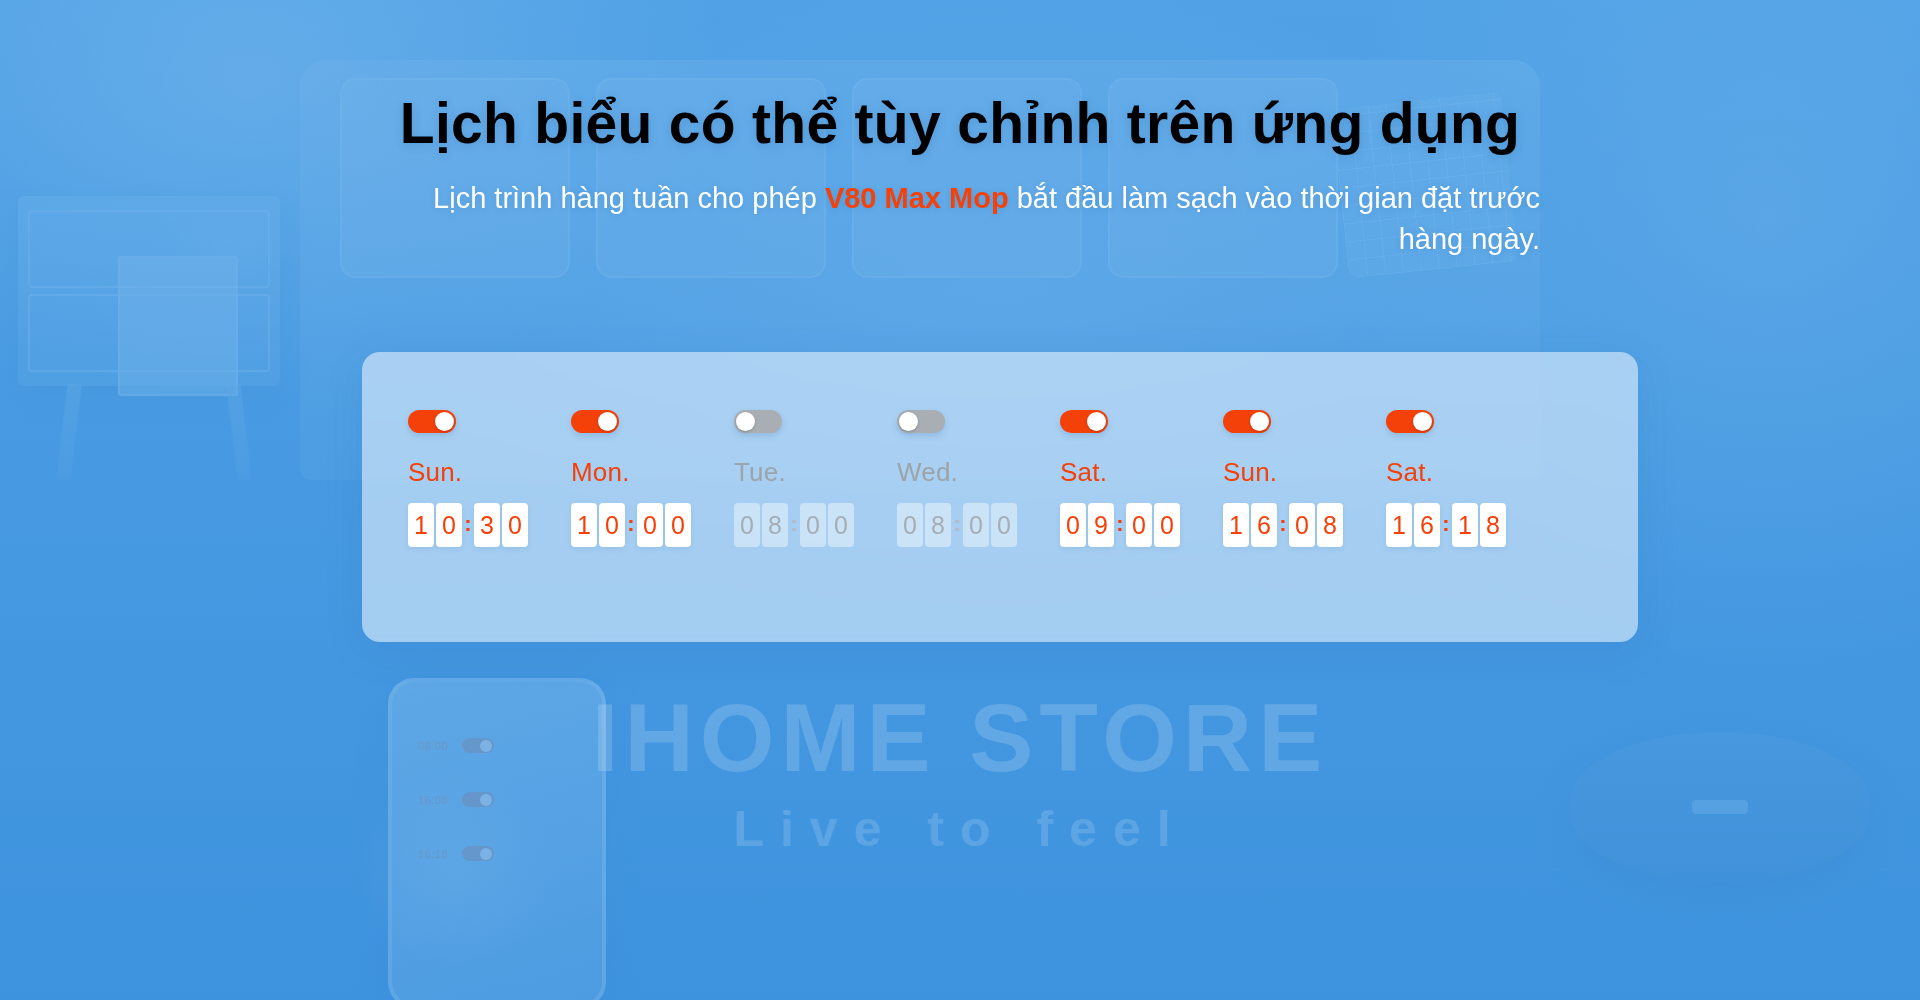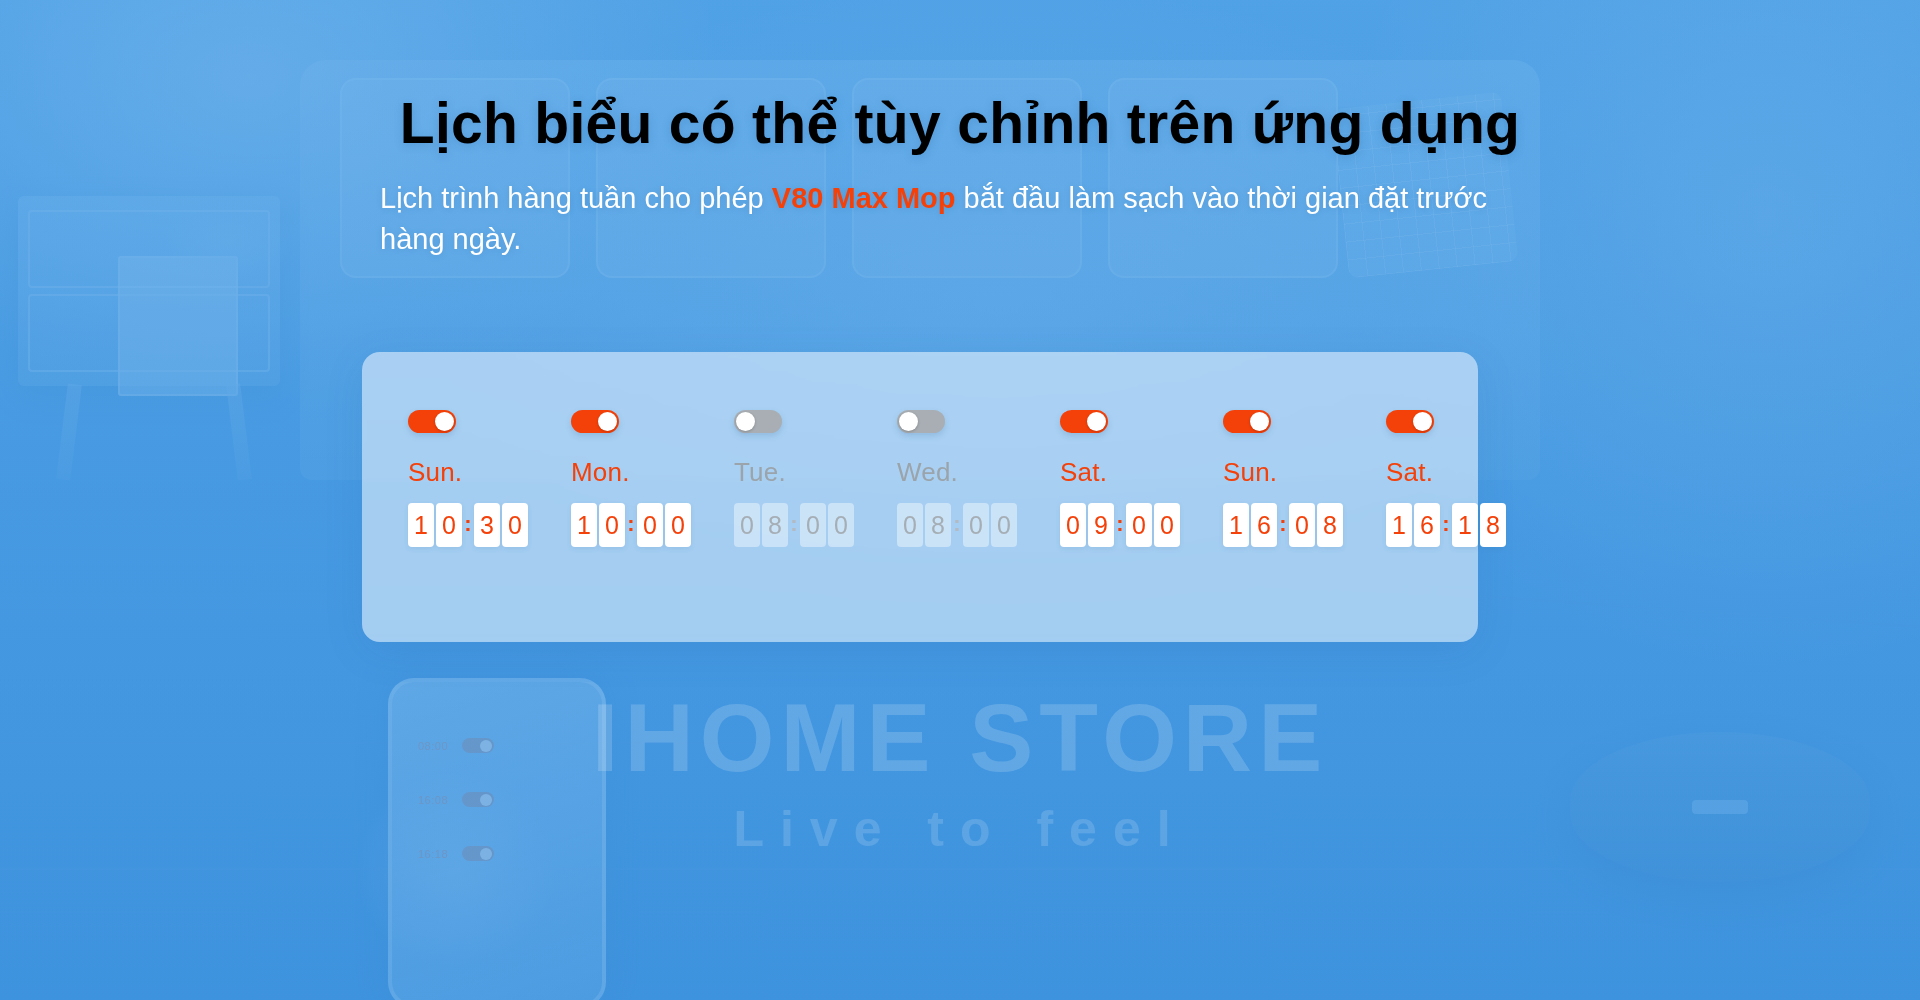--- a/index.html
+++ b/index.html
@@ -239,38 +239,38 @@
     text-shadow: 0 2px 10px rgba(28,88,150,0.22);
     margin-top: 31px;
   }
 
   .subhead {
     position: absolute;
     left: 50%;
     transform: translateX(-50%);
     top: 178px;
     width: 1160px;
-    text-align: left;
+    text-align: right;
     color: #ffffff;
     font-size: 29px;
     font-weight: 400;
     line-height: 1.42;
     text-shadow: 0 1px 6px rgba(28,88,150,0.18);
   }
   .subhead .hl {
     color: #f4410a;
     font-weight: 700;
   }
 
   
   .schedule-card {
     position: absolute;
     left: 362px;
     top: 352px;
-    width: 1116px;
+    width: 1276px;
     height: 290px;
     border-radius: 18px;
     background: rgba(233,243,253,0.58);
     box-shadow: 0 10px 40px rgba(30,90,150,0.10);
     backdrop-filter: blur(2px);
     padding-left: 48px;
   }
 
   .days-row {
     position: absolute;

